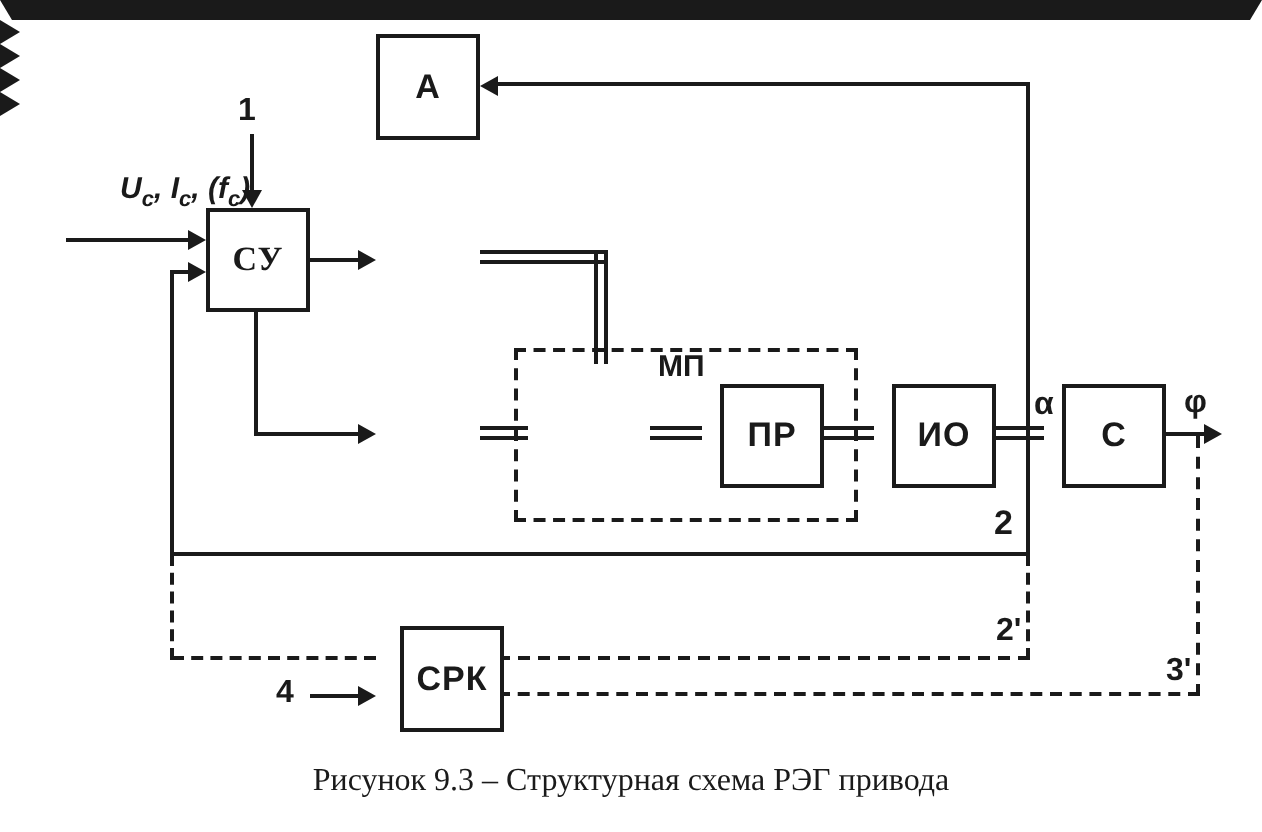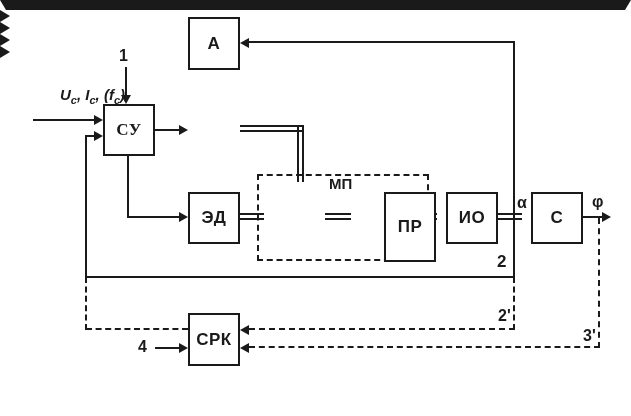--- a/index.html
+++ b/index.html
@@ -43,38 +43,35 @@
 
   <div class="blk" style="left:188px;top:17px;width:52px;height:53px;">
     <span>А</span>
   </div>
 
   <div class="blk" style="left:103px;top:104px;width:52px;height:52px;font-family:Liberation Serif, serif;">
     <span>СУ</span>
   </div>
 
 
-  <div class="blk" style="left:188px;top:192px;width:52px;height:52px;">
-    <span>ЭД</span>
-  </div>
 
 
-  <div class="blk" style="left:360px;top:192px;width:52px;height:70px;margin-left:24px;">
+  <div class="blk" style="left:360px;top:192px;width:52px;height:52px;">
     <span>ПР</span>
   </div>
 
   <div class="blk" style="left:446px;top:192px;width:52px;height:52px;">
     <span>ИО</span>
   </div>
 
   <div class="blk" style="left:531px;top:192px;width:52px;height:52px;">
     <span>С</span>
   </div>
 
-  <div class="blk" style="left:188px;top:313px;width:52px;height:53px;">
+  <div class="blk" style="left:200px;top:313px;width:52px;height:53px;">
     <span>СРК</span>
   </div>
 
   <div class="group" style="left:257px;top:174px;width:172px;height:87px;"></div>
   <div class="grouplbl" style="left:329px;top:175px;">МП</div>
 
   <div class="siglbl" style="left:28px;top:86px;margin-left:32px;">
     <span>U</span><sub>c</sub><span>, </span><span>I</span><sub>c</sub><span>, (</span><span>f</span><sub>c</sub><span>)</span>
   </div>
   <div class="hl" style="left:33px;top:119px;width:61px;"></div>
@@ -132,14 +129,15 @@
   <div class="hd" style="left:249px;top:346px;width:351px;"></div>
   <div class="ar l" style="left:240px;top:343px;"></div>
 
   <div class="hd" style="left:86px;top:328px;width:102px;"></div>
   <div class="vd" style="left:85px;top:277px;height:53px;"></div>
 
   <div class="lbl" style="left:138px;top:338px;">4</div>
   <div class="hl" style="left:155px;top:347px;width:24px;"></div>
   <div class="ar r" style="left:179px;top:343px;"></div>
 
+  <div class="caption">Рисунок 9.3 – Структурная схема РЭГ привода</div>
 
 </div>
 
 </body></html>

